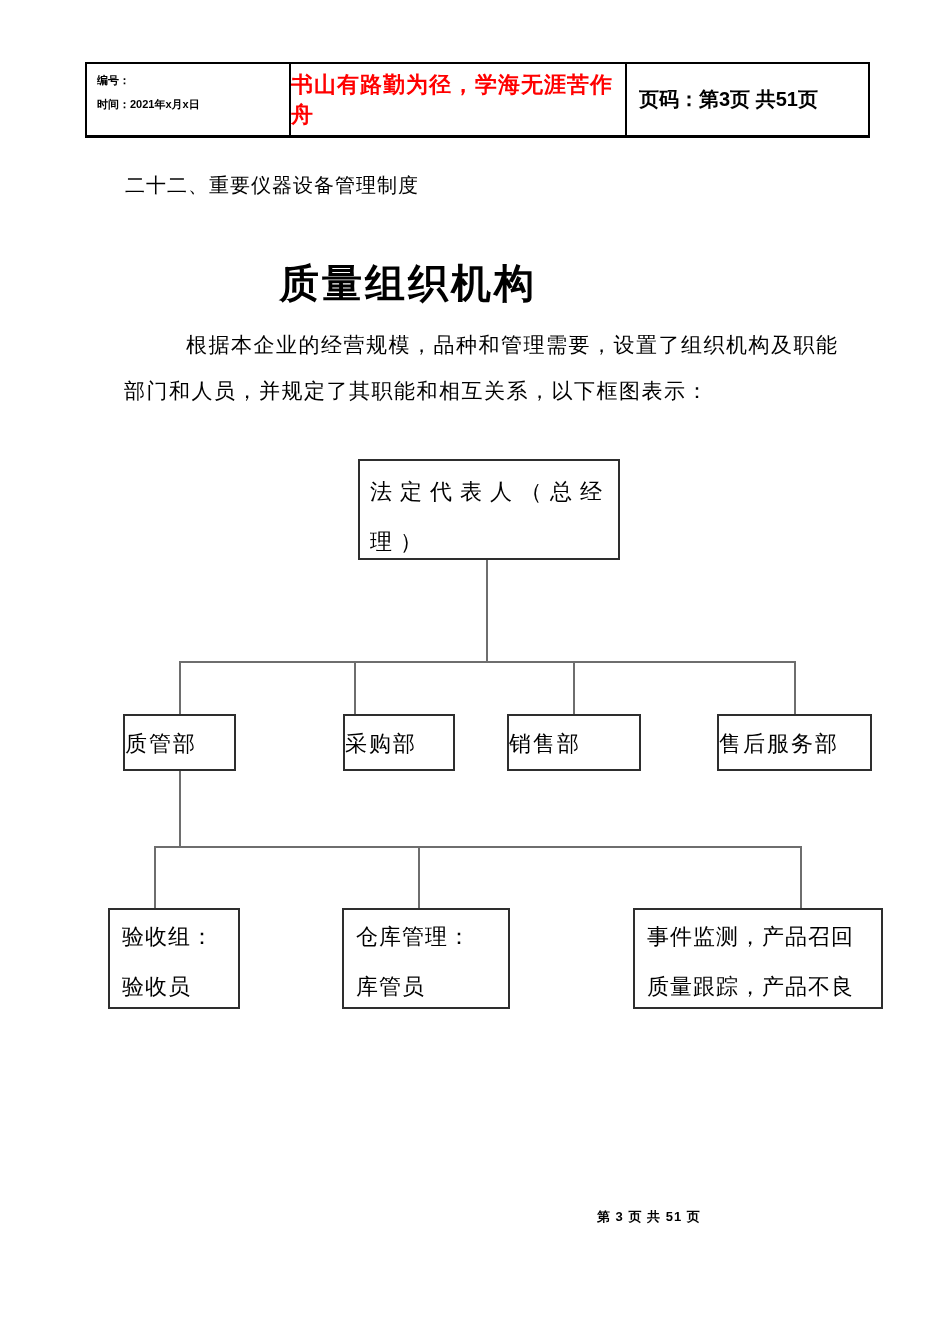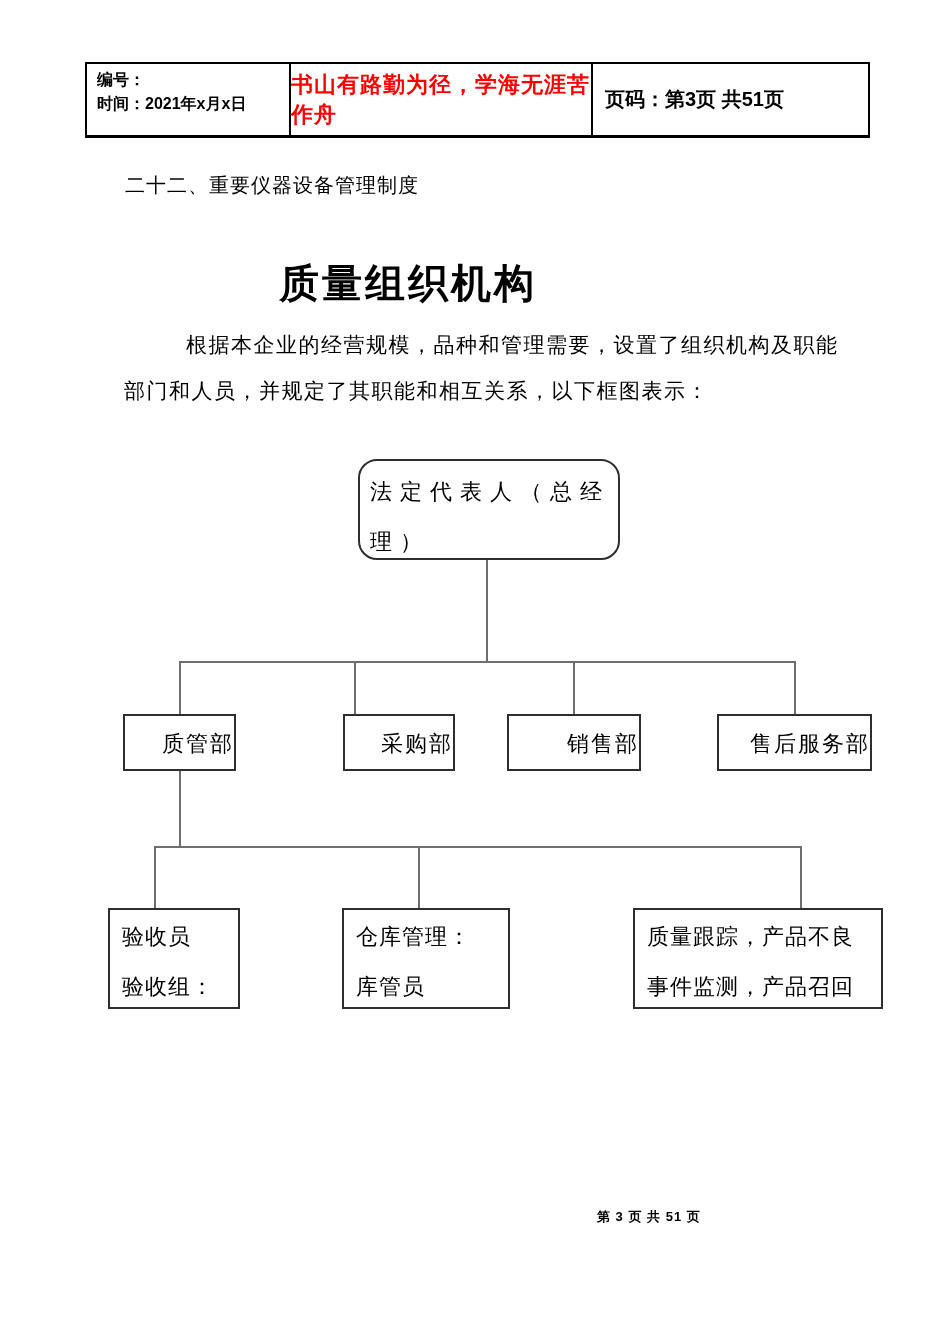--- a/index.html
+++ b/index.html
@@ -4,40 +4,40 @@
 <style>
   html,body{margin:0;padding:0;background:#ffffff;}
   .page{position:relative;width:950px;height:1344px;background:#ffffff;overflow:hidden;
         font-family:"Liberation Serif", serif;color:#000;}
 
   
   .hdr{position:absolute;left:85px;top:62px;width:781px;height:71px;
        border:2px solid #000;border-bottom-width:3px;display:flex;}
   .hdr-cell{box-sizing:border-box;}
   .hdr-left{width:204px;border-right:2px solid #000;padding:4px 0 0 10px;
-            font-family:"Liberation Sans", sans-serif;font-weight:bold;font-size:16px;line-height:24px;}
-  .hdr-mid{width:302px;border-right:2px solid #000;display:flex;align-items:center;justify-content:center;
+            font-family:"Liberation Sans", sans-serif;font-weight:bold;font-size:11px;line-height:24px;}
+  .hdr-mid{width:336px;border-right:2px solid #000;display:flex;align-items:center;justify-content:center;
            font-family:"Liberation Sans", sans-serif;font-weight:bold;font-size:22px;letter-spacing:1px;}
   .hdr-right{flex:1;display:flex;align-items:center;padding-left:12px;
              font-family:"Liberation Sans", sans-serif;font-weight:bold;font-size:20px;}
 
   .section-heading{position:absolute;left:125px;top:172px;font-size:20px;letter-spacing:1px;}
 
   .doc-title{position:absolute;left:0;top:256px;width:816px;margin:0;text-align:center;
              font-family:"Liberation Sans", sans-serif;font-weight:bold;font-size:40px;letter-spacing:3px;}
 
   .para-line{position:absolute;margin:0;font-size:21px;letter-spacing:1.5px;white-space:nowrap;}
   .para-1{left:186px;top:331px;}
   .para-2{left:124px;top:377px;}
 
   
   .obox{position:absolute;box-sizing:border-box;border:2px solid #2e2e2e;background:#fff;font-size:22px;}
   .obox-root{left:358px;top:459px;width:262px;height:101px;padding:6px 6px 0 10px;
-             letter-spacing:8px;line-height:50px;border-radius:19px;}
-  .obox-l2{top:714px;height:57px;line-height:55px;text-align:right;letter-spacing:2px;}
+             letter-spacing:8px;line-height:50px;}
+  .obox-l2{top:714px;height:57px;line-height:55px;text-align:left;letter-spacing:2px;}
   .obox-l3{top:908px;height:101px;padding:2px 0 0 12px;line-height:50px;font-size:22px;letter-spacing:1px;}
 
   
   .cline{position:absolute;background:#6e6e6e;}
 
   .footer{position:absolute;left:597px;top:1208px;
           font-family:"Liberation Sans", sans-serif;font-weight:bold;font-size:13px;letter-spacing:1px;}
 </style>
 </head>
 <body>
@@ -79,28 +79,28 @@
     <div class="cline" style="left:800px;top:846px;width:2px;height:62px;"></div>
 
     <div class="obox obox-root">法定代表人（总经理）</div>
 
     <div class="obox obox-l2" style="left:123px;width:113px;">质管部</div>
     <div class="obox obox-l2" style="left:299px;width:112px;margin-left:44px;">采购部</div>
     <div class="obox obox-l2" style="left:507px;width:134px;">销售部</div>
     <div class="obox obox-l2" style="left:717px;width:155px;">售后服务部</div>
 
     <div class="obox obox-l3" style="left:108px;width:132px;">
+      <div>验收组：</div>
       <div>验收员</div>
-      <div>验收组：</div>
     </div>
     <div class="obox obox-l3" style="left:342px;width:168px;">
       <div>仓库管理：</div>
       <div>库管员</div>
     </div>
     <div class="obox obox-l3" style="left:633px;width:250px;">
+      <div>事件监测，产品召回</div>
       <div>质量跟踪，产品不良</div>
-      <div>事件监测，产品召回</div>
     </div>
   </div>
 
   <div class="footer">第 3 页 共 51 页</div>
 
 </div>
 
 </body></html>

